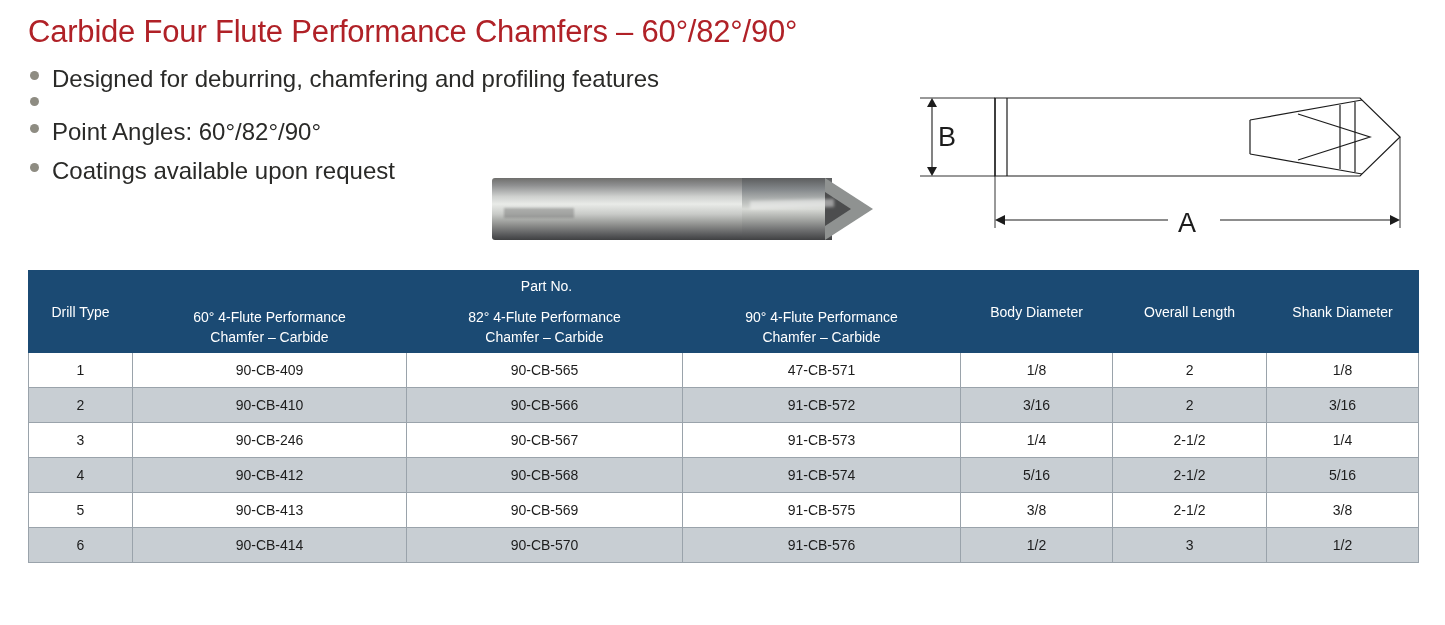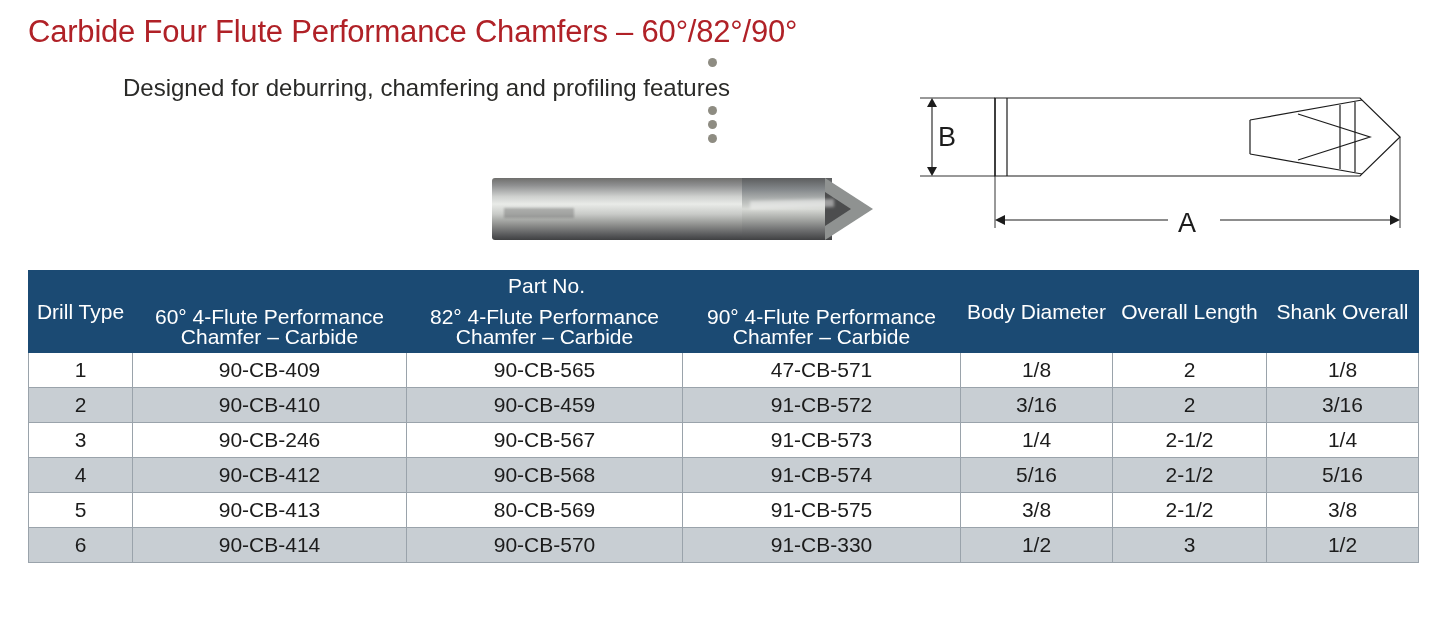--- a/index.html
+++ b/index.html
@@ -25,23 +25,22 @@
   }
 
   
   .bullets {
     position: absolute;
     left: 30px; top: 62px;
     width: 700px;
   }
   .bullet {
     display: flex;
-    align-items: flex-end;
+    align-items: center;
     margin-bottom: 5px;
-    flex-direction: column;
   }
   .bullet .dot {
     width: 9px; height: 9px;
     border-radius: 50%;
     background: #8e8c82;
     margin-right: 13px;
     flex: 0 0 auto;
     position: relative;
     top: -4px;
   }
@@ -122,21 +121,21 @@
     width: 1390px;
   }
   table.spec {
     border-collapse: collapse;
     width: 1390px;
     table-layout: fixed;
   }
   table.spec th, table.spec td {
     border: 1px solid #9aa3ab;
     text-align: center;
-    font-size: 21px;
+    font-size: 14px;
     color: #1c1c1c;
   }
   table.spec thead th {
     background: #1b4a73;
     color: #ffffff;
     border-color: #1b4a73;
     font-weight: normal;
     padding: 5px 4px;
     line-height: 20px;
   }
@@ -168,23 +167,25 @@
   <div class="bullets">
     <div class="bullet">
       <span class="dot"></span>
       <span class="btext">Designed for deburring, chamfering and profiling features</span>
     </div>
     <div class="bullet">
       <span class="dot"></span>
     </div>
     <div class="bullet">
       <span class="dot"></span>
+      <span class="btext">Point Angles: 60°/82°/90°</span>
     </div>
     <div class="bullet">
       <span class="dot"></span>
+      <span class="btext">Coatings available upon request</span>
     </div>
   </div>
 
   <div class="tool-photo">
     <div class="shaft"></div>
     <div class="flute"></div>
     <div class="tip"></div>
     <div class="tip2"></div>
     <div class="glint"></div>
   </div>
@@ -238,21 +239,21 @@
         <col class="c-body">
           <col class="c-oal">
           <col class="c-shank">
       </colgroup>
       <thead>
         <tr>
           <th rowspan="2" class="hdr-plain">Drill Type</th>
           <th colspan="3" class="hdr-partno">Part No.</th>
           <th rowspan="2" class="hdr-plain">Body Diameter</th>
           <th rowspan="2" class="hdr-plain">Overall Length</th>
-          <th rowspan="2" class="hdr-plain">Shank Overall</th>
+          <th rowspan="2" class="hdr-plain">Shank Diameter</th>
         </tr>
         <tr>
           <th class="hdr-sub">
             <div>60° 4-Flute Performance</div>
             <div>Chamfer – Carbide</div>
           </th>
           <th class="hdr-sub">
             <div>82° 4-Flute Performance</div>
             <div>Chamfer – Carbide</div>
           </th>
@@ -268,21 +269,21 @@
           <td>90-CB-409</td>
           <td>90-CB-565</td>
           <td>47-CB-571</td>
           <td>1/8</td>
           <td>2</td>
           <td>1/8</td>
         </tr>
         <tr class="alt">
           <td>2</td>
           <td>90-CB-410</td>
-          <td>90-CB-459</td>
+          <td>90-CB-566</td>
           <td>91-CB-572</td>
           <td>3/16</td>
           <td>2</td>
           <td>3/16</td>
         </tr>
         <tr>
           <td>3</td>
           <td>90-CB-246</td>
           <td>90-CB-567</td>
           <td>91-CB-573</td>
@@ -295,31 +296,31 @@
           <td>90-CB-412</td>
           <td>90-CB-568</td>
           <td>91-CB-574</td>
           <td>5/16</td>
           <td>2-1/2</td>
           <td>5/16</td>
         </tr>
         <tr>
           <td>5</td>
           <td>90-CB-413</td>
-          <td>80-CB-569</td>
+          <td>90-CB-569</td>
           <td>91-CB-575</td>
           <td>3/8</td>
           <td>2-1/2</td>
           <td>3/8</td>
         </tr>
         <tr class="alt">
           <td>6</td>
           <td>90-CB-414</td>
           <td>90-CB-570</td>
-          <td>91-CB-330</td>
+          <td>91-CB-576</td>
           <td>1/2</td>
           <td>3</td>
           <td>1/2</td>
         </tr>
       </tbody>
     </table>
   </div>
 
 </div>
 

